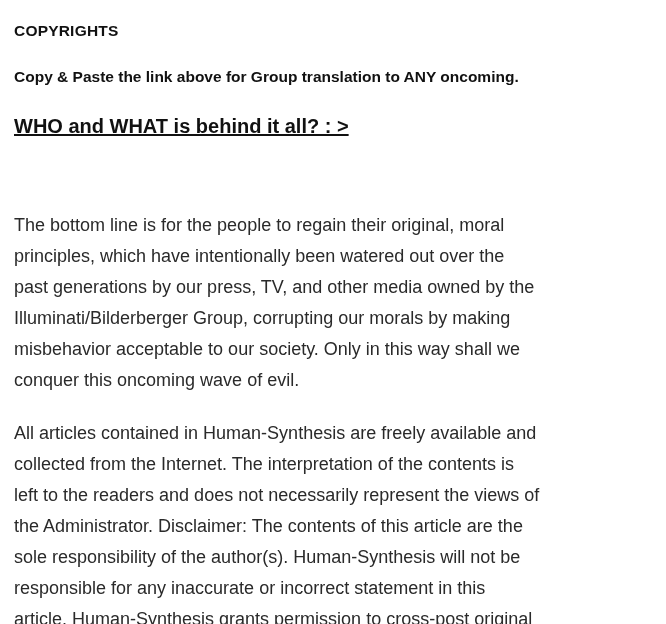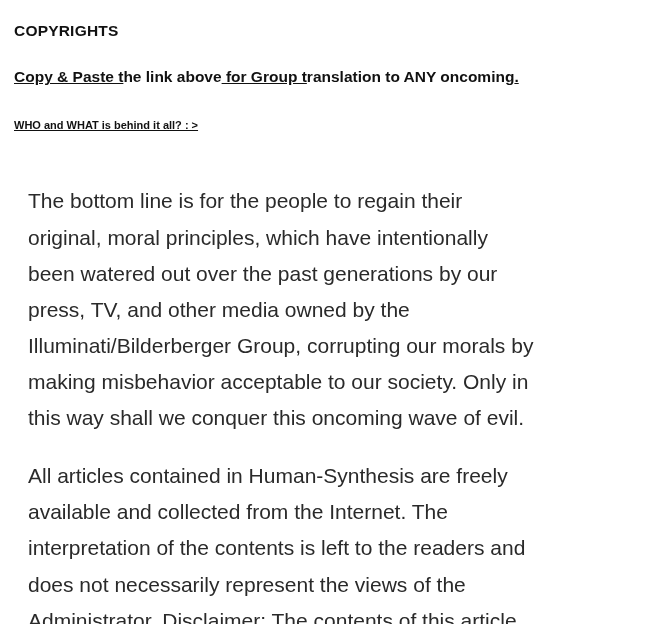--- a/index.html
+++ b/index.html
@@ -36,41 +36,40 @@
     margin: 32px 0 0 0;
   }
   .link-line {
     font-size: 15.5px;
     font-weight: bold;
     color: #111111;
     margin: 0 0 27px 0;
     line-height: 1.45;
   }
   .link-line .u {
-    text-decoration: underline;
   }
   .link-line .plain {
     font-weight: bold;
   }
   .who-line {
-    font-size: 11px;
+    font-size: 20px;
     font-weight: bold;
     color: #111111;
-    margin: 0 0 24px 0;
+    margin: 0 0 44px 0;
     text-decoration: underline;
     display: inline-block;
   }
   .who-wrap {
     margin: 0 0 28px 0;
   }
   p.body {
-    font-size: 21px;
+    font-size: 18px;
     line-height: 1.72;
     color: #2a2a2a;
-    margin: 0 0 22px 14px;
+    margin: 0 0 22px 0;
     font-weight: normal;
   }
   p.body.last {
     margin-bottom: 22px;
   }
 </style>
 </head>
 <body>
 
 <div class="page">

